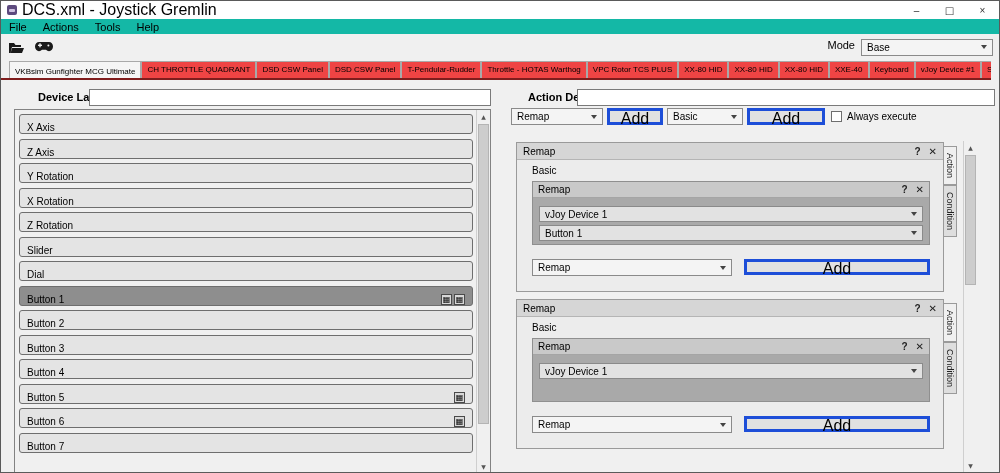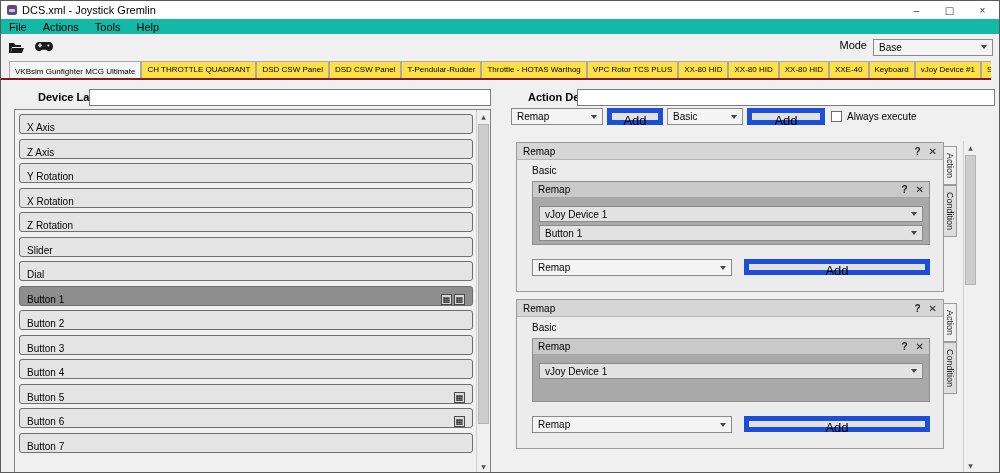--- a/index.html
+++ b/index.html
@@ -12,21 +12,21 @@
   }
   .glyph { font-family:"DejaVu Sans", sans-serif; }
 
   
   .titlebar { position:absolute; top:0; left:0; right:0; height:18px; background:#ffffff;
               display:flex; align-items:center; }
   .app-icon { width:10px; height:10px; margin:0 5px 0 6px; border-radius:2px;
               background:#5d4a7e; position:relative; }
   .app-icon::after { content:""; position:absolute; left:2px; top:4px; width:6px; height:3px;
               background:#cfc3e2; border-radius:1px; }
-  .title-text { font-size:11px; }
+  .title-text { font-size:16px; }
   .win-controls { margin-left:auto; display:flex; height:100%; }
   .win-btn { width:33px; height:100%; display:flex; align-items:center; justify-content:center;
              font-size:10px; color:#333; cursor:default; }
 
   
   .menubar { position:absolute; top:18px; left:0; right:0; height:15px; background:#14b8a6;
              display:flex; align-items:center; }
   .menu-item { padding:0 8px; font-size:11px; }
 
   
@@ -35,32 +35,32 @@
   .tool-icon { width:18px; height:14px; display:flex; align-items:center; justify-content:center; }
   .mode-wrap { margin-left:auto; display:flex; gap:6px; }
 
   
   .dd { position:relative; background:#f4f4f4; border:1px solid #8a8a8a; height:17px;
         font-size:10px; line-height:15px; padding:0 16px 0 5px; white-space:nowrap;
         overflow:hidden; }
   .dd::after { content:""; position:absolute; right:5px; top:50%; margin-top:-2px;
         border-left:3.5px solid transparent; border-right:3.5px solid transparent;
         border-top:4px solid #444; }
-  .btn { background:#e1e1e1; border:5px solid #1d4ed8; height:17px; font-size:13px;
+  .btn { background:#e1e1e1; border:3px solid #1d4ed8; height:17px; font-size:16px;
         line-height:15px; text-align:center; }
   .txt-input { position:absolute; height:17px; background:#fff; border:1px solid #7a7a7a;
         font-family:"Liberation Sans", sans-serif; font-size:10px; padding:0 4px; }
   .bold-label { position:absolute; font-weight:bold; font-size:11px;padding-left:19px; }
 
   
   .tabbar { position:absolute; top:60px; left:0; right:8px; height:19px;
             border-bottom:2px solid #7f1d1d; display:flex; align-items:flex-start;
             padding-left:8px; white-space:nowrap; overflow:hidden; }
   .tab { font-size:8px; padding:3px 5px 2px; border:1px solid #a9a9a9; border-bottom:none;
-         background:#fde047; height:33px; }
+         background:#ef4444; height:33px; }
   .tab.active { background:#f5f5f5; height:19px; padding-top:5px; margin-bottom:-1px;
          border-bottom:1px solid #f5f5f5; }
 
   
   .list-frame { position:absolute; left:13px; top:108px; width:477px; height:365px;
                 border:1px solid #828282; background:#f0f0f0; }
   .list-items { position:absolute; left:4px; top:4px; right:17px; overflow:hidden; bottom:1px; }
   .list-item { position:relative; height:20px; margin-bottom:4.5px; border:1px solid #6e6e6e;
                border-radius:3px; background:#e4e4e4; display:flex; align-items:flex-end;
                padding:0 7px; font-size:10px; }
@@ -130,21 +130,21 @@
     <div class="tool-icon">
       <svg width="18" height="12" viewBox="0 0 18 12">
           <path d="M4 1 h10 a4 4.6 0 0 1 0 9.2 a4 4 0 0 1-3-1.4 h-4 a4 4 0 0 1-3 1.4 a4 4.6 0 0 1 0-9.2 Z" fill="#1a1a1a"></path>
           <circle cx="13.4" cy="4.4" r="1" fill="#f0f0f0"></circle>
           <rect x="3" y="3.6" width="4" height="1.4" fill="#f0f0f0"></rect>
           <rect x="4.3" y="2.3" width="1.4" height="4" fill="#f0f0f0"></rect>
         </svg>
     </div>
     <div class="mode-wrap">
       <span>Mode</span>
-      <div class="dd" style="width:120px;">Base</div>
+      <div class="dd" style="width:132px;">Base</div>
     </div>
   </div>
 
   <div class="tabbar">
     <div class="tab active">VKBsim Gunfighter MCG Ultimate</div>
     <div class="tab">CH THROTTLE QUADRANT</div>
     <div class="tab">DSD CSW Panel</div>
     <div class="tab">DSD CSW Panel</div>
     <div class="tab">T-Pendular-Rudder</div>
     <div class="tab">Throttle - HOTAS Warthog</div>

